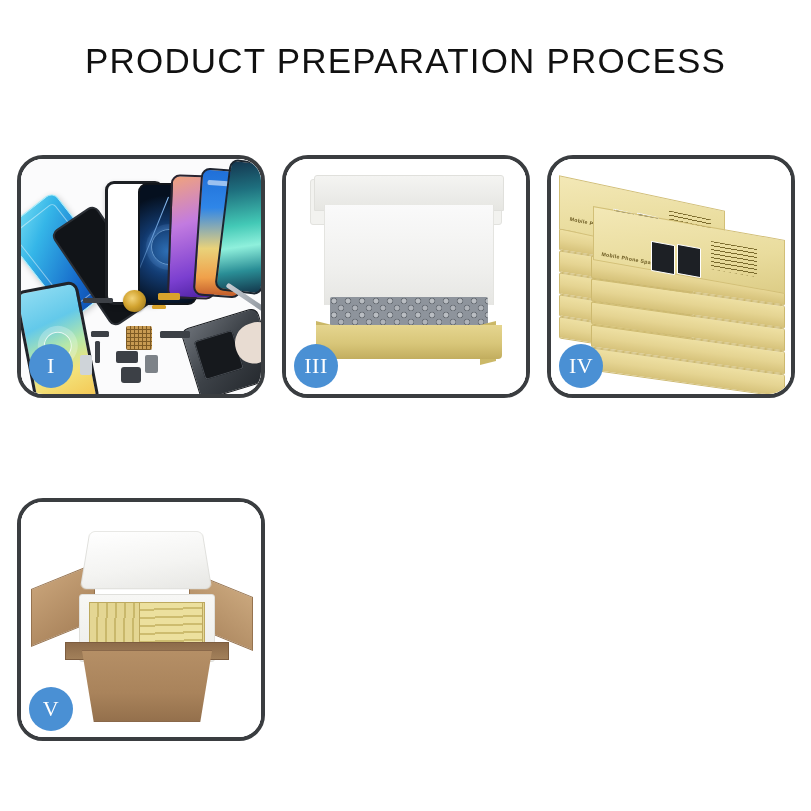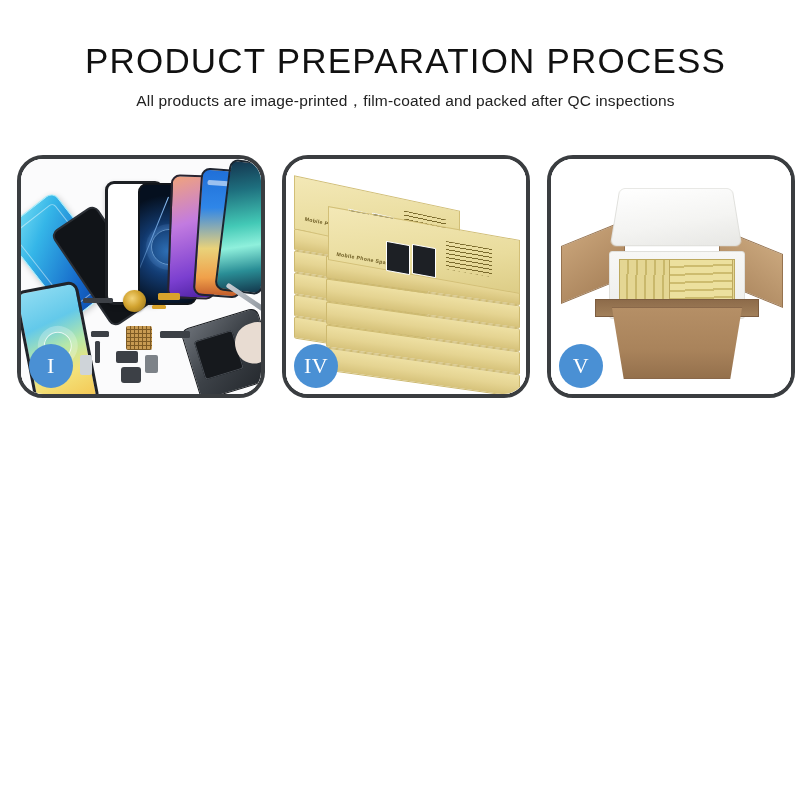--- a/index.html
+++ b/index.html
@@ -439,21 +439,20 @@
   .c6-tape2 {
     position:absolute; left:50px; top:156px; width:20px; height:22px;
     background:rgba(140,108,72,.7);
   }
 </style>
 </head>
 <body>
 
 <div id="header">
   <h1 id="main-title">PRODUCT PREPARATION PROCESS</h1>
-  <p id="subtitle">All products are image-printed，film-coated and packed after QC inspections</p>
 </div>
 
 <div id="panel-grid">
 
   <div class="panel">
     <div class="panel-stage">
       <div class="p1-bg"></div>
       <div class="phone-blue-film"></div>
       <div class="phone-glass-black"></div>
       <div class="phone-front-white"></div>
@@ -475,20 +474,34 @@
       <div class="part" style="left:100px;top:208px;width:20px;height:16px;border-radius:3px;"></div>
       <div class="part" style="left:124px;top:196px;width:13px;height:18px;border-radius:2px;background:#7d8288;"></div>
       <div class="part" style="left:59px;top:196px;width:12px;height:20px;border-radius:2px;background:#cfd4d9;"></div>
       <div class="tweezers"></div>
       <div class="hand"></div>
       <div class="badge">I</div>
     </div>
   </div>
 
 
+  <div class="panel">
+    <div class="panel-stage">
+      <div class="p3-bg"></div>
+      <div class="m3-earL"></div>
+      <div class="m3-earR"></div>
+      <div class="m3-lidback"></div>
+      <div class="m3-inner"></div>
+      <div class="m3-foam"></div>
+      <div class="m3-tray-left"></div>
+      <div class="m3-tray-right"></div>
+      <div class="m3-tray"></div>
+      <div class="badge">III</div>
+    </div>
+  </div>
 
   <div class="panel">
     <div class="panel-stage">
       <div class="p4-bg"></div>
       <div class="stack">
 
         <div class="kbox" style="left:2px;top:62px;width:132px;height:20px;transform:skewY(9deg);"></div>
         <div class="kbox" style="left:2px;top:84px;width:132px;height:20px;transform:skewY(9deg);"></div>
         <div class="kbox" style="left:2px;top:106px;width:132px;height:20px;transform:skewY(9deg);"></div>
         <div class="kbox" style="left:2px;top:128px;width:132px;height:20px;transform:skewY(9deg);"></div>

